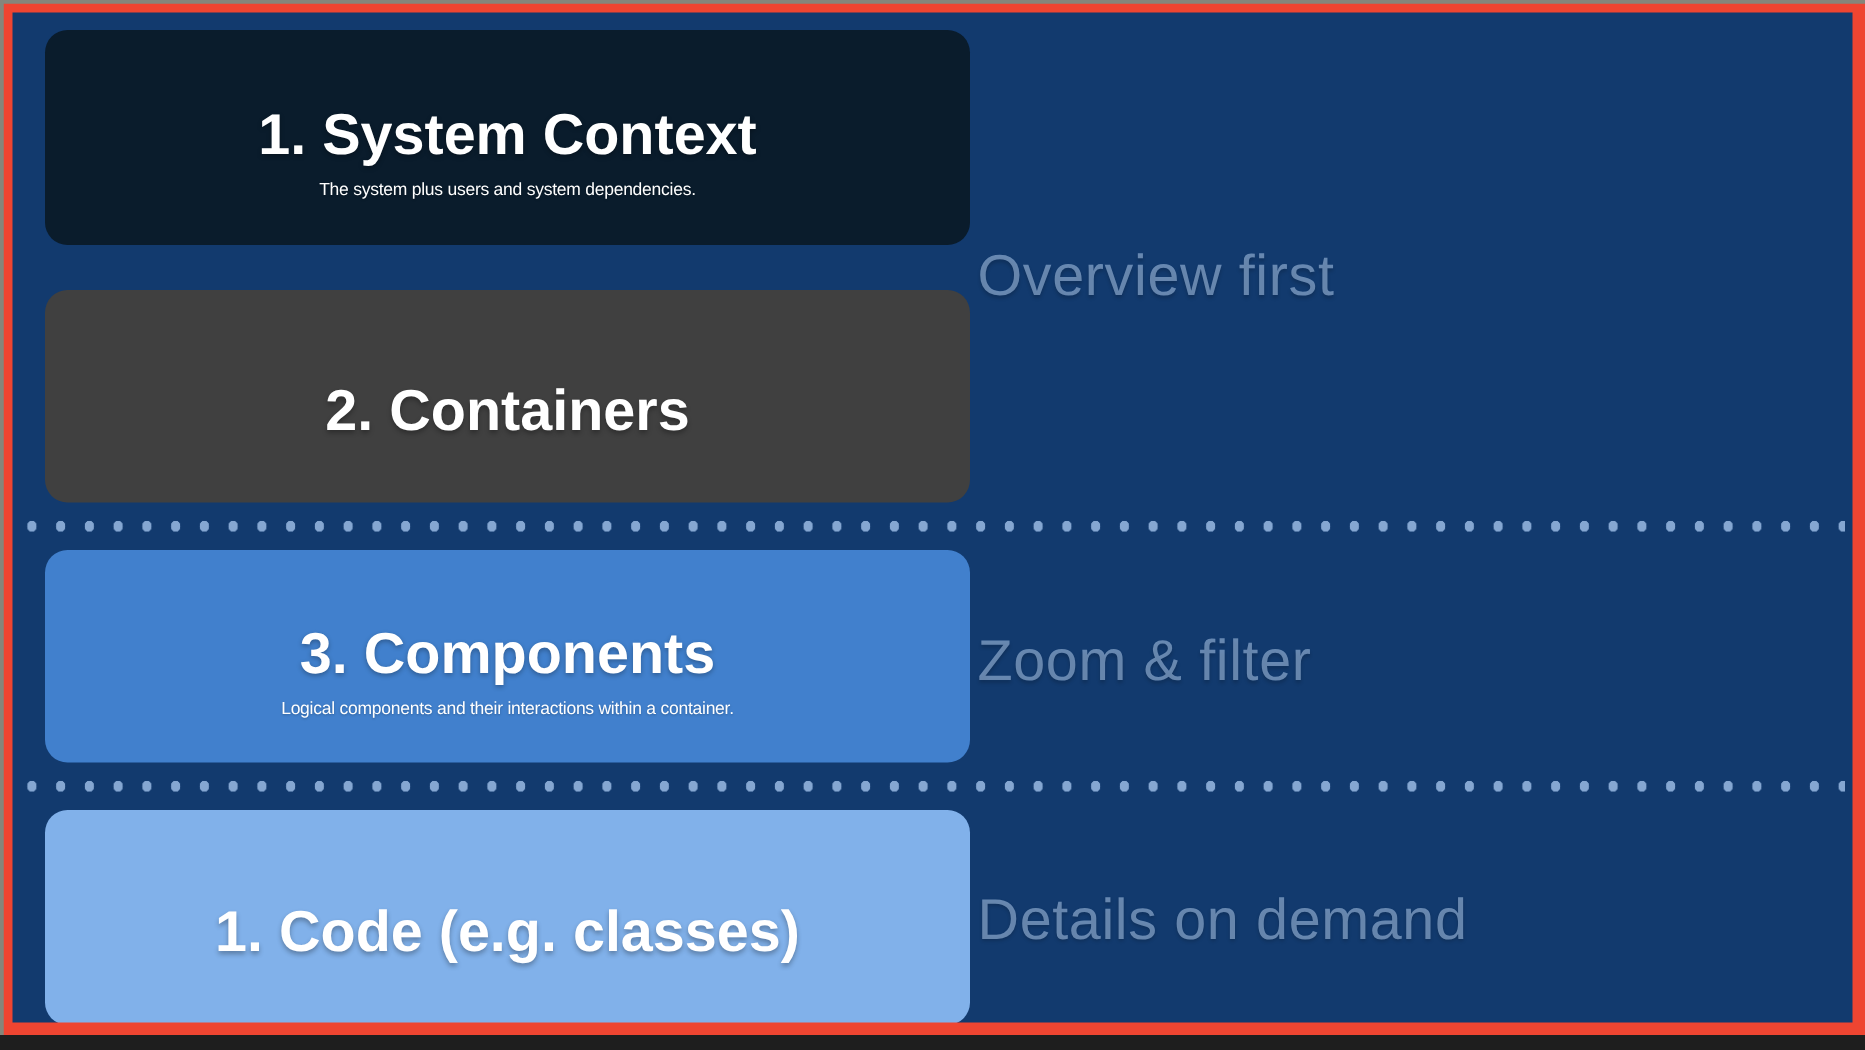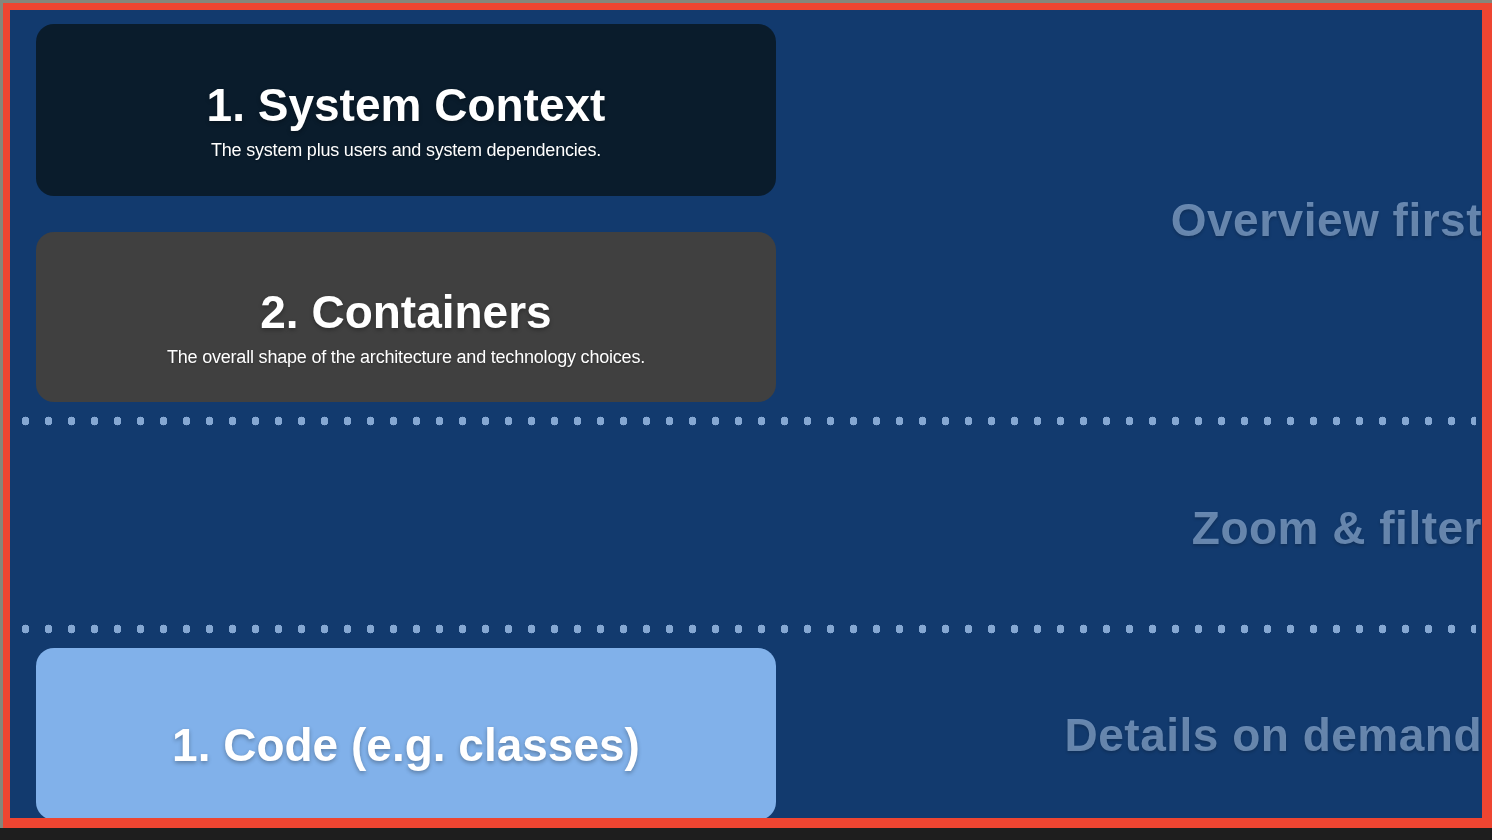--- a/index.html
+++ b/index.html
@@ -57,21 +57,21 @@
     color: #ffffff;
     font-size: 46px;
     font-weight: bold;
     line-height: 1.05;
     text-shadow: 0 2px 4px rgba(0,0,0,0.30);
     white-space: nowrap;
   }
   .level-subtitle {
     margin-top: 11px;
     color: #ffffff;
-    font-size: 18px;
+    font-size: 14px;
     font-weight: normal;
     letter-spacing: -0.2px;
     text-shadow: 0 1px 2px rgba(0,0,0,0.25);
     white-space: nowrap;
   }
 
   
   .dots-row {
     position: absolute;
     left: 14px;
@@ -83,23 +83,23 @@
     z-index: 1;
   }
   .dots-row.r0 { top: 416px; }
   .dots-row.r1 { top: 624px; }
 
   
   .zone-label {
     position: absolute;
     left: 782px;
     width: 700px;
-    text-align: right;
+    text-align: left;
     font-size: 46px;
-    font-weight: bold;
+    font-weight: normal;
     line-height: 46px;
     color: rgba(157, 185, 221, 0.62);
     text-shadow: 0 2px 3px rgba(0,0,0,0.18);
     letter-spacing: 0.5px;
     z-index: 1;
     white-space: nowrap;
   }
   .zone-label.z0 { top: 197px; }
   .zone-label.z1 { top: 505px; }
   .zone-label.z2 { top: 712px; }
@@ -109,25 +109,28 @@
 
 <div class="frame" style="background-color: rgb(18, 58, 110);">
 
   <div class="level-box l0" style="background-color: rgb(10, 28, 44);">
     <div class="level-title">1. System Context</div>
     <div class="level-subtitle">The system plus users and system dependencies.</div>
   </div>
 
   <div class="level-box l1" style="background-color: #404040;">
     <div class="level-title">2. Containers</div>
-    <div class="level-subtitle">The overall shape of the architecture and technology choices.</div>
   </div>
 
   <div class="dots-row r0" style="--dot: #85a7d2;"></div>
 
+  <div class="level-box l2" style="background-color: rgb(65, 128, 205);">
+    <div class="level-title">3. Components</div>
+    <div class="level-subtitle">Logical components and their interactions within a container.</div>
+  </div>
 
   <div class="dots-row r1" style="--dot: #85a7d2;"></div>
 
   <div class="level-box l3" style="background-color: rgb(129, 177, 234);">
     <div class="level-title">1. Code (e.g. classes)</div>
   </div>
 
   <div class="zone-label z0">Overview first</div>
   <div class="zone-label z1">Zoom &amp; filter</div>
   <div class="zone-label z2">Details on demand</div>

